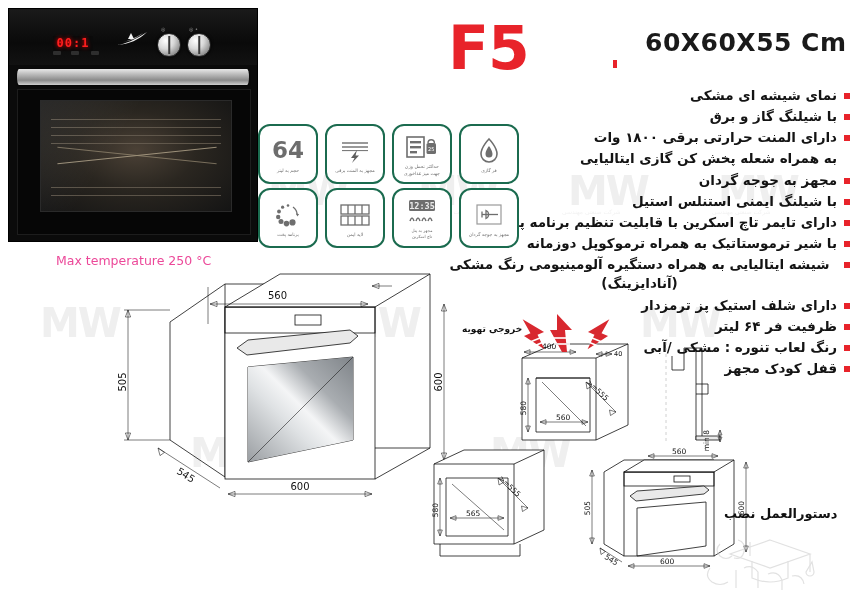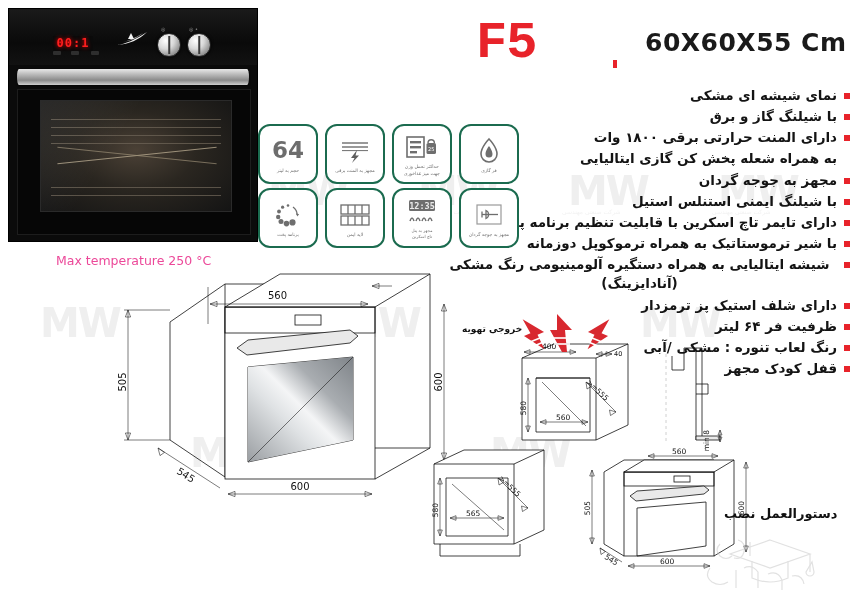--- a/index.html
+++ b/index.html
@@ -50,22 +50,22 @@
   .op-rack{position:absolute;left:10px;width:170px;height:1px;background:#6d6457;opacity:.75;}
   .op-spit{position:absolute;left:16px;top:54px;width:160px;height:1px;
      background:#b6a98e;transform:rotate(-6deg);opacity:.8;}
   .op-spit2{position:absolute;left:16px;top:54px;width:160px;height:1px;
      background:#9b8f76;transform:rotate(6deg);opacity:.7;}
   .op-refl{position:absolute;left:-20px;top:-30px;width:120px;height:190px;
      background:linear-gradient(110deg,rgba(255,255,255,.10),rgba(255,255,255,0) 60%);
      transform:rotate(12deg);}
 
   
-  .f5{position:absolute;left:476px;top:18px;font-size:52px;font-weight:700;
-      color:#e8232a;letter-spacing:-1px;z-index:4;line-height:1;font-family:Liberation Mono, monospace;}
+  .f5{position:absolute;left:448px;top:18px;font-size:60px;font-weight:700;
+      color:#e8232a;letter-spacing:-1px;z-index:4;line-height:1;}
   .dims-title{position:absolute;left:645px;top:28px;font-size:25px;font-weight:700;
       color:#1a1a1a;z-index:4;letter-spacing:.5px;}
   .red-tick{position:absolute;left:613px;top:60px;width:4px;height:8px;background:#e8232a;z-index:4;}
 
   
   .features{position:absolute;right:10px;top:86px;width:408px;z-index:4;
      direction:rtl;text-align:center;}
   .feat{display:flex;align-items:flex-start;justify-content:flex-start;
      margin-bottom:2px;line-height:1.42;}
   .bullet{width:6px;height:6px;background:#e8232a;flex:0 0 6px;margin-top:7px;margin-left:7px;}

